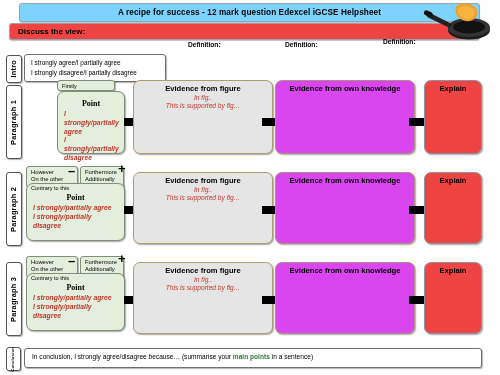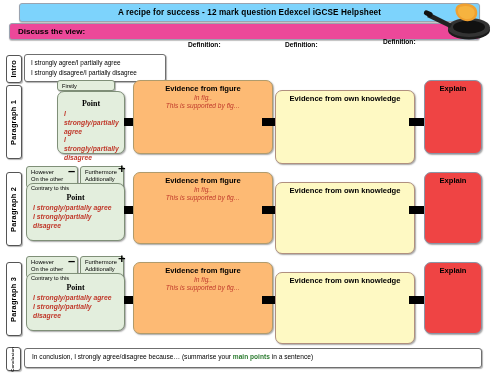--- a/index.html
+++ b/index.html
@@ -13,21 +13,21 @@
   
   .title-bar{
     position:absolute;left:19px;top:3px;width:459px;height:17px;
     border:1px solid #9aa3b0;border-radius:3px;background:#7dd3fc;
     box-shadow:0 1px 1px rgba(0,0,0,.25);
     display:flex;align-items:center;justify-content:center;
     font-size:8.2px;font-weight:bold;letter-spacing:.1px;
   }
   .discuss-bar{
     position:absolute;left:9px;top:23px;width:471px;height:17px;
-    border:1px solid #9aa3b0;border-radius:3px;background:#ec4899;
+    border:1px solid #9aa3b0;border-radius:3px;background:#ef4444;
     box-shadow:0 1px 1px rgba(0,0,0,.25);
     display:flex;align-items:center;
     font-size:8px;font-weight:bold;padding-left:8px;box-sizing:border-box;
   }
   .pan{position:absolute;left:422px;top:2px;width:74px;height:40px;}
 
   
   .def{position:absolute;font-size:6.6px;font-weight:bold;white-space:nowrap;}
 
   
@@ -44,22 +44,22 @@
   .vlabel.tiny span{font-size:4.2px;font-weight:bold;}
 
   
   .box{
     position:absolute;box-sizing:border-box;
     border:1px solid #6f6f6f;border-radius:7px;background:#fff;
     box-shadow:1px 1px 1.5px rgba(0,0,0,.35);
   }
   .box.sq{border-radius:3px;box-shadow:1px 1px 1px rgba(0,0,0,.3);}
   .green{background:#e3eedd;border-color:#7f8f78;}
-  .cream{background:#fdba74;border-color:#b09b6c;}
-  .peach{background:#fef9c3;border-color:#b0907f;margin-top:10px;}
+  .cream{background:#e5e5e5;border-color:#b09b6c;}
+  .peach{background:#d946ef;border-color:#b0907f;}
   .blue{background:#ef4444;border-color:#8c95a5;}
   .plain{background:#ffffff;border-color:#6f6f6f;}
 
   .hdr{
     text-align:center;font-size:7.6px;font-weight:bold;
     margin-top:4px;line-height:1.15;
   }
   .red-it{
     color:#c0392b;font-style:italic;font-size:6.6px;text-align:center;
     line-height:1.25;

